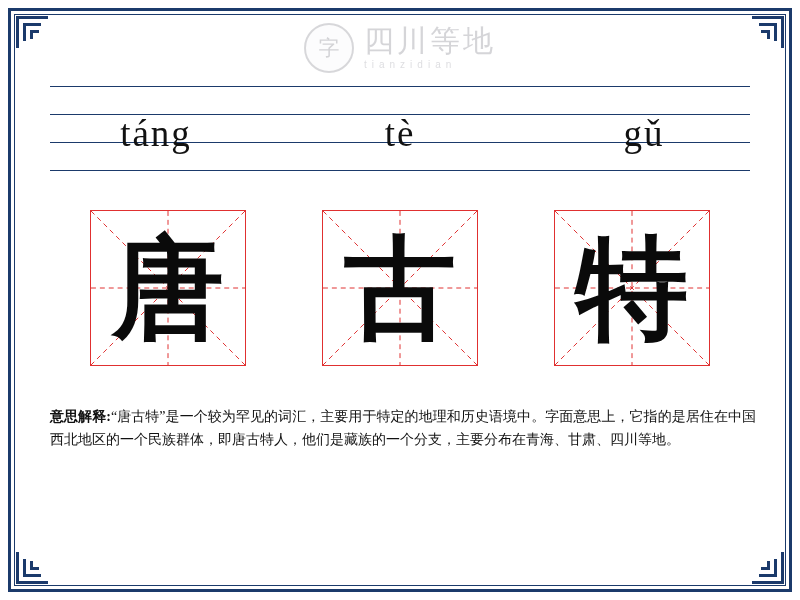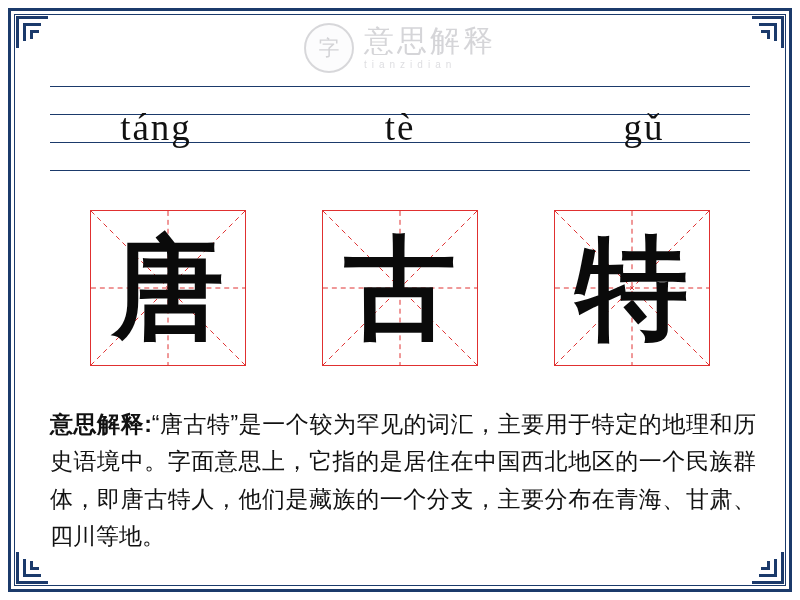--- a/index.html
+++ b/index.html
@@ -139,21 +139,21 @@
     background: #1b3a6b;
   }
   .staff .l1 { top: 0; }
   .staff .l2 { top: 28px; }
   .staff .l3 { top: 56px; }
   .staff .l4 { top: 84px; }
   .pinyin-row {
     position: absolute;
     left: 0;
     right: 0;
-    top: 2px;
+    top: 8px;
     height: 84px;
     display: flex;
     gap: 32px;
   }
   .pinyin-cell {
     flex: 1 1 0;
     display: flex;
     align-items: center;
     justify-content: center;
     font-family: "Liberation Serif", serif;
@@ -205,22 +205,22 @@
     color: #0a0a0a;
     font-weight: 700;
   }
 
   
   .explain {
     position: absolute;
     left: 20px;
     right: 14px;
     top: 388px;
-    font-family: Liberation Sans, sans-serif;
-    font-size: 23px;
+    font-family: Liberation Serif, serif;
+    font-size: 14px;
     line-height: 1.62;
     color: #111111;
     text-align: justify;
   }
   .explain-label {
     font-weight: 700;
     color: #111111;
   }
 </style>
 </head>
@@ -264,21 +264,21 @@
       <i class="c6"></i>
   </div>
 
   <div class="content">
 
     <div class="logo-row">
       <div class="logo-mark">
         <span>字</span>
       </div>
       <div class="logo-text">
-        <div class="logo-title">意思解释</div>
+        <div class="logo-title">四川等地</div>
         <div class="logo-sub">tianzidian</div>
       </div>
     </div>
 
     <div class="pinyin-block">
       <div class="staff">
         <div class="line l1"></div>
         <div class="line l2"></div>
         <div class="line l3"></div>
         <div class="line l4"></div>

